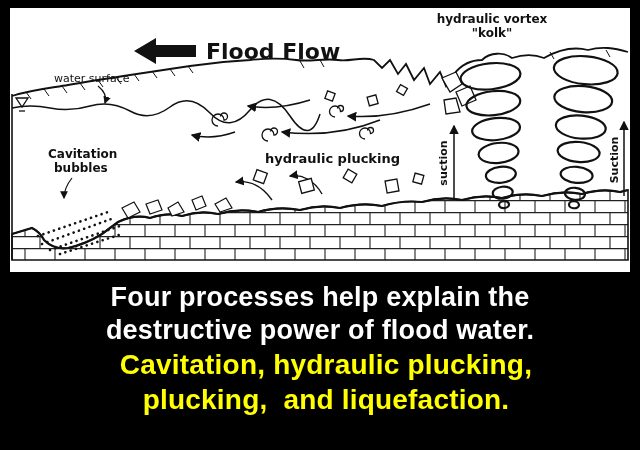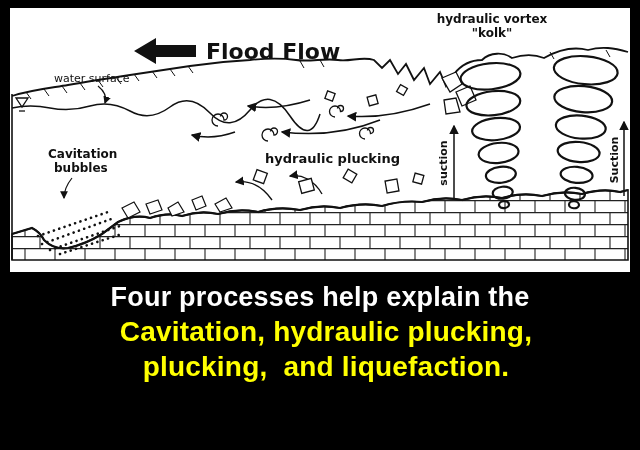--- a/index.html
+++ b/index.html
@@ -162,16 +162,17 @@
 
       <line x1="444" y1="190" x2="444" y2="118" stroke="#111" stroke-width="1.5" marker-end="url(#ah)"></line>
       <text x="434" y="158" font-size="11" font-weight="bold" text-anchor="middle" transform="rotate(-90 434 155)">suction</text>
       <line x1="614" y1="188" x2="614" y2="114" stroke="#111" stroke-width="1.5" marker-end="url(#ah)"></line>
       <text x="605" y="155" font-size="11" font-weight="bold" text-anchor="middle" transform="rotate(-90 605 152)">Suction</text>
     </svg>
   </div>
 
   <div class="caption">
     <div class="cap white">Four processes help explain the</div>
+    <div class="cap white">destructive power of flood water.</div>
     <div class="cap yellow">Cavitation, hydraulic plucking,</div>
     <div class="cap yellow">plucking,  and liquefaction.</div>
   </div>
 </div>
 
 </body></html>

